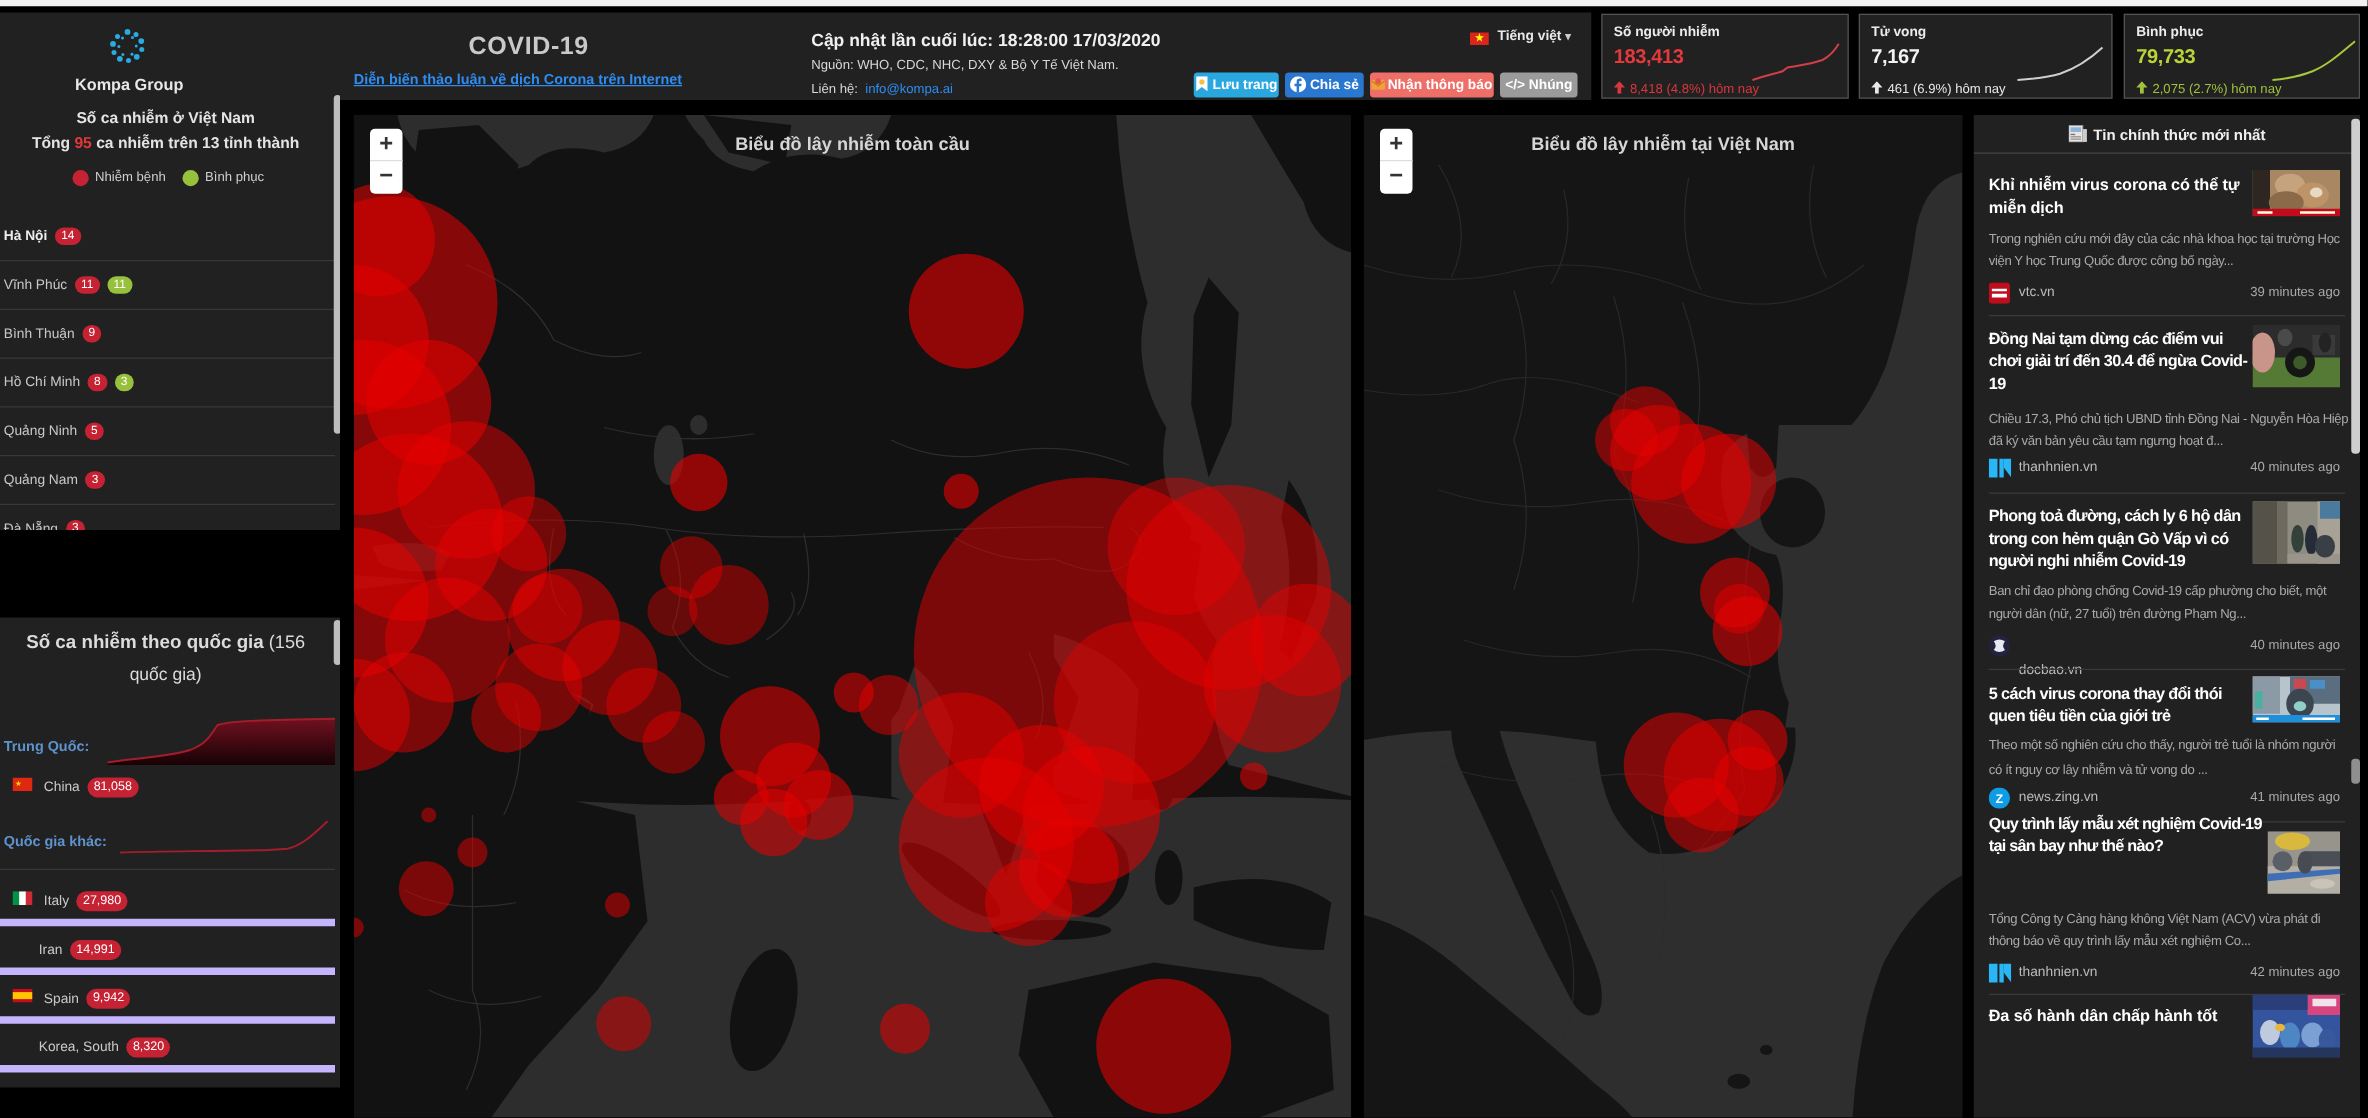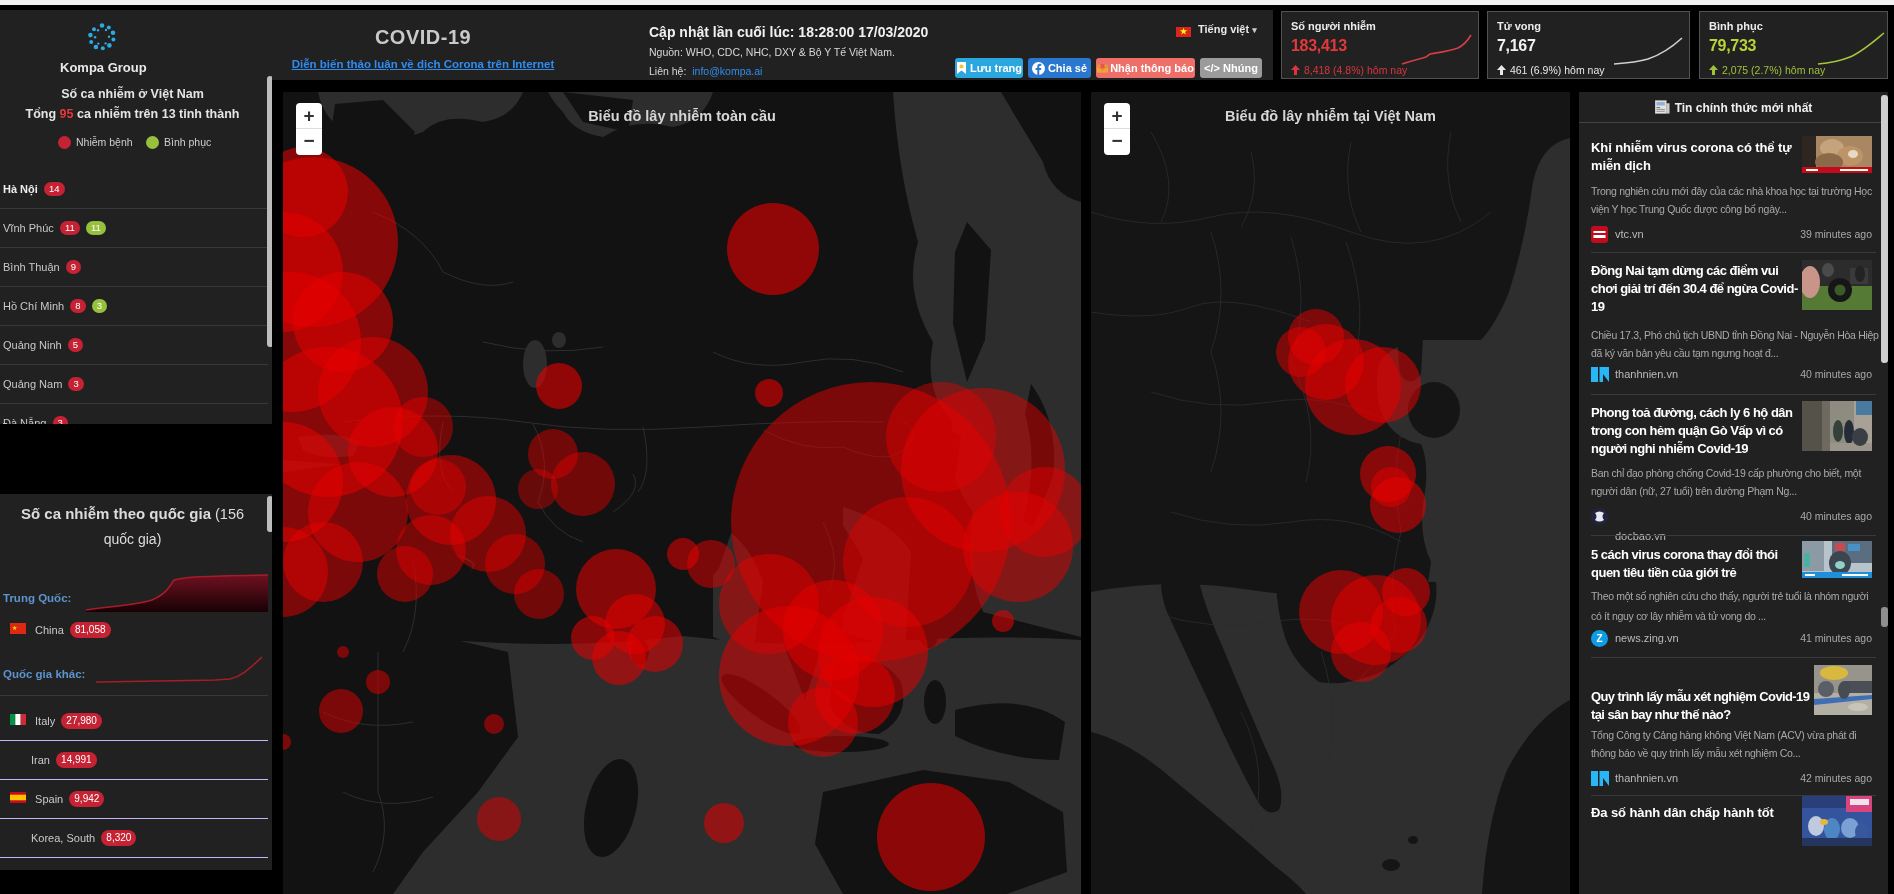--- a/index.html
+++ b/index.html
@@ -4,21 +4,21 @@
 <style>
 * { margin:0; padding:0; box-sizing:border-box; }
 html,body { width:1894px; height:894px; background:#000; overflow:hidden;
   font-family:"Liberation Sans", sans-serif; }
 .abs { position:absolute; }
 #topwhite { position:absolute; left:0; top:0; width:1894px; height:5px; background:#f2f2f2; }
 
 #header { position:absolute; left:0; top:10px; width:1273px; height:70px; background:#212121; }
 #logo { position:absolute; left:60px; top:50px; width:160px; color:#e8e8e8; font-weight:bold; font-size:13px; }
 #covid { position:absolute; left:283px; top:16px; width:280px; text-align:center; color:#c9c9c9; font-weight:bold; font-size:20px; letter-spacing:0.5px;}
-#covlink { position:absolute; left:283px; top:44px; width:280px; text-align:center; }
+#covlink { position:absolute; left:283px; top:44px; width:280px; text-align:left; }
 #covlink a { color:#2e8df1; font-weight:bold; font-size:11.5px; }
 #upd1 { position:absolute; left:649px; top:14px; color:#f0f0f0; font-weight:bold; font-size:14px; }
 #upd2 { position:absolute; left:649px; top:36px; color:#d8d8d8; font-size:10.5px; }
 #upd3 { position:absolute; left:649px; top:55px; color:#d8d8d8; font-size:10.5px; }
 #upd3 a { color:#2e8df1; }
 #lang { position:absolute; left:1176px; top:13px; color:#e8e8e8; font-size:11px; font-weight:bold;}
 .hbtn { position:absolute; top:48px; height:20px; border-radius:3px; color:#fff; font-weight:bold;
   font-size:11px; line-height:20px; text-align:center; white-space:nowrap; overflow:hidden; }
 
 .statbox { position:absolute; top:11px; height:68px; background:#212121; border:1px solid #525252; }
@@ -27,21 +27,21 @@
 .statsub { position:absolute; left:9px; top:52px; font-size:10.5px; }
 
 #panel1 { position:absolute; left:0; top:76px; width:272px; height:348px; background:#212121; overflow:hidden;}
 #panel2 { position:absolute; left:0; top:494px; width:272px; height:376px; background:#212121; overflow:hidden;}
 .prow { position:absolute; left:0; width:268px; height:39px; border-bottom:1px solid #383838;
   color:#c9c9c9; font-size:11px; line-height:39px; padding-left:3px; }
 .badge { display:inline-block; min-width:8px; padding:0 5px; height:14px; line-height:14px;
   border-radius:8px; background:#c52233; color:#fff; font-weight:normal; font-size:9.5px;
   text-align:center; position:relative; top:-1px; }
 .badge.g { background:#97c13c; }
-.crow { position:absolute; left:0; width:268px; height:39px; border-bottom:1px solid #c4b5fd;
+.crow { position:absolute; left:0; width:268px; height:39px; border-bottom:6px solid #c4b5fd;
   color:#c9c9c9; font-size:11px; line-height:39px; padding-left:10px; }
 .flag { display:inline-block; width:16px; height:11px; margin-right:6px; position:relative; top:0px; }
 
 #gmap { position:absolute; left:283px; top:92px; width:798px; height:802px; background:#131313; overflow:hidden; }
 #vmap { position:absolute; left:1091px; top:92px; width:479px; height:802px; background:#141414; overflow:hidden; }
 .maptitle { position:absolute; top:16px; width:100%; text-align:center; color:#d6d6d6;
   font-weight:bold; font-size:14.5px; z-index:5; }
 .zoomctl { position:absolute; left:13px; top:11px; width:26px; height:52px; background:#fff;
   border-radius:4px; z-index:5; text-align:center; color:#333; font-weight:bold; font-size:19px; }
 .zoomctl .zp { height:26px; line-height:26px; border-bottom:1px solid #ddd; }
@@ -470,21 +470,21 @@
     </svg>
   <div class="ndesc" style="top:494px;line-height:20px;">Theo một số nghiên cứu cho thấy, người trẻ tuổi là nhóm người<br>có ít nguy cơ lây nhiễm và tử vong do ...</div>
   <svg class="abs" style="left:12px;top:538px;" width="17" height="17">
       <circle cx="8.5" cy="8.5" r="8.5" fill="#0e9de5"></circle>
       <text x="8.5" y="12" font-size="10" font-weight="bold" fill="#fff" text-anchor="middle">Z</text>
     </svg>
   <div class="nsrc" style="left:36px;top:540px;">news.zing.vn</div>
   <div class="ntime" style="right:16px;top:540px;">41 minutes ago</div>
   <div class="nsep" style="top:565px;"></div>
 
-  <div class="ntitle" style="top:596px;letter-spacing:-0.6px;">Quy trình lấy mẫu xét nghiệm Covid-19<br>tại sân bay như thế nào?</div>
+  <div class="ntitle" style="top:558px;letter-spacing:-0.6px;">Quy trình lấy mẫu xét nghiệm Covid-19<br>tại sân bay như thế nào?</div>
   <svg class="nthumb" style="top:573px;left:235px;" width="58" height="50">
       <rect width="58" height="50" fill="#97948c"></rect>
       <rect y="28" width="58" height="22" fill="#b3afa4"></rect>
       <ellipse cx="20" cy="8" rx="14" ry="7" fill="#d8b93e"></ellipse>
       <rect x="30" y="16" width="28" height="12" fill="#4a4e55"></rect>
       <ellipse cx="12" cy="24" rx="8" ry="8" fill="#5a5e66"></ellipse>
       <path d="M0 34 L58 30 L58 34 L0 40 Z" fill="#3f6eb5"></path>
       <ellipse cx="30" cy="25" rx="6" ry="9" fill="#474b52"></ellipse>
       <ellipse cx="44" cy="42" rx="10" ry="4" fill="#c8c4b8"></ellipse>
     </svg>

